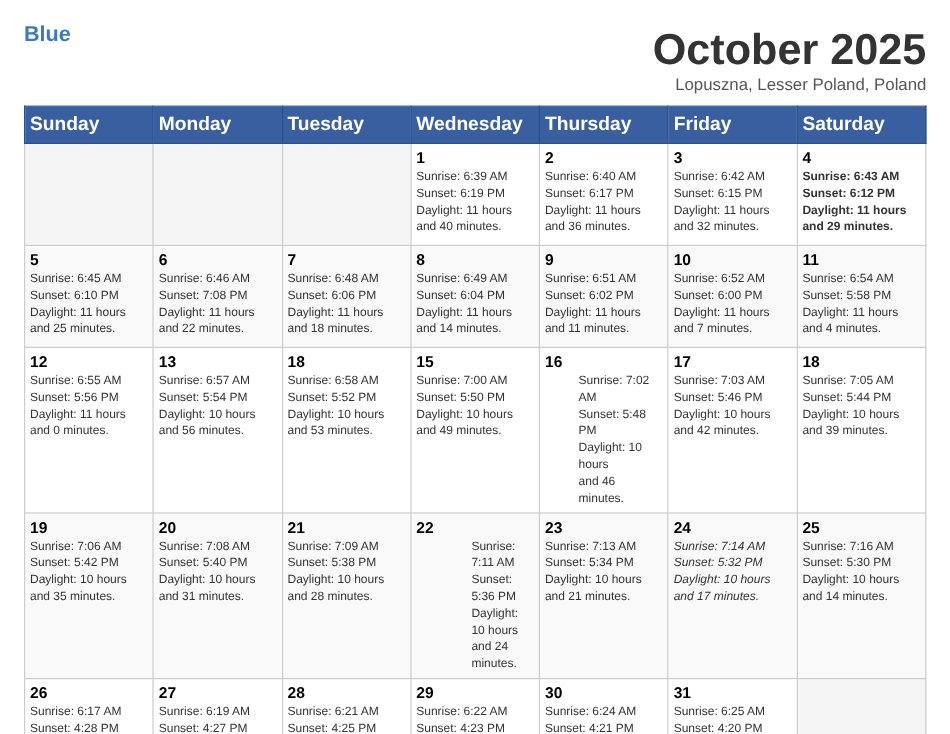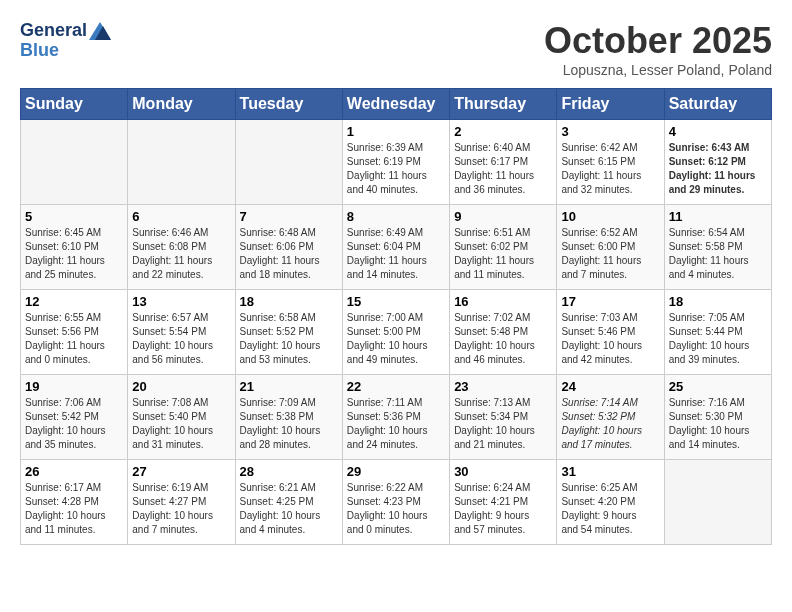--- a/index.html
+++ b/index.html
@@ -70,28 +70,20 @@
     tr:nth-child(even) td:not(.empty) {
       background: #f9f9f9;
     }
   </style>
 </head>
 <body>
 
 <div class="header">
   <div class="logo">
     <div>
-      <div style="display:flex;align-items:center;">
-        <div style="font-size:18px;font-weight:bold;color:#1a3a6b;line-height:1.2;">
-          <span style="color:#1a3a6b;">General</span><svg width="22" height="18" viewBox="0 0 22 18" style="vertical-align:middle;margin-left:2px;">
-              <polygon points="0,18 11,0 22,18" fill="#3a7abf"></polygon>
-              <polygon points="6,18 14,4 22,18" fill="#1a3a6b"></polygon>
-            </svg>
-        </div>
-      </div>
       <div style="font-size:18px;font-weight:bold;color:#3a7abf;margin-top:-2px;">Blue</div>
     </div>
   </div>
   <div class="title-block">
     <div class="month-title">October 2025</div>
     <div class="location">Lopuszna, Lesser Poland, Poland</div>
   </div>
 </div>
 
 <table class="calendar">
@@ -144,21 +136,21 @@
         <td>
           <span class="day-num">5</span>
           <div class="day-info" style="white-space: pre-line;">Sunrise: 6:45 AM
 Sunset: 6:10 PM
 Daylight: 11 hours
 and 25 minutes.</div>
         </td>
         <td>
           <span class="day-num">6</span>
           <div class="day-info" style="white-space: pre-line;">Sunrise: 6:46 AM
-Sunset: 6:08 PM
+Sunset: 7:08 PM
 Daylight: 11 hours
 and 22 minutes.</div>
         </td>
         <td>
           <span class="day-num">7</span>
           <div class="day-info" style="white-space: pre-line;">Sunrise: 6:48 AM
 Sunset: 6:06 PM
 Daylight: 11 hours
 and 18 minutes.</div>
         </td>
@@ -209,27 +201,27 @@
         <td>
           <span class="day-num">18</span>
           <div class="day-info" style="white-space: pre-line;">Sunrise: 6:58 AM
 Sunset: 5:52 PM
 Daylight: 10 hours
 and 53 minutes.</div>
         </td>
         <td>
           <span class="day-num">15</span>
           <div class="day-info" style="white-space: pre-line;">Sunrise: 7:00 AM
-Sunset: 5:00 PM
+Sunset: 5:50 PM
 Daylight: 10 hours
 and 49 minutes.</div>
         </td>
         <td>
           <span class="day-num">16</span>
-          <div class="day-info" style="white-space: pre-line;">Sunrise: 7:02 AM
+          <div class="day-info" style="white-space: pre-line; margin-left: 28px;">Sunrise: 7:02 AM
 Sunset: 5:48 PM
 Daylight: 10 hours
 and 46 minutes.</div>
         </td>
         <td>
           <span class="day-num">17</span>
           <div class="day-info" style="white-space: pre-line;">Sunrise: 7:03 AM
 Sunset: 5:46 PM
 Daylight: 10 hours
 and 42 minutes.</div>
@@ -259,21 +251,21 @@
         </td>
         <td>
           <span class="day-num">21</span>
           <div class="day-info" style="white-space: pre-line;">Sunrise: 7:09 AM
 Sunset: 5:38 PM
 Daylight: 10 hours
 and 28 minutes.</div>
         </td>
         <td>
           <span class="day-num">22</span>
-          <div class="day-info" style="white-space: pre-line;">Sunrise: 7:11 AM
+          <div class="day-info" style="white-space: pre-line; margin-left: 46px;">Sunrise: 7:11 AM
 Sunset: 5:36 PM
 Daylight: 10 hours
 and 24 minutes.</div>
         </td>
         <td>
           <span class="day-num">23</span>
           <div class="day-info" style="white-space: pre-line;">Sunrise: 7:13 AM
 Sunset: 5:34 PM
 Daylight: 10 hours
 and 21 minutes.</div>

